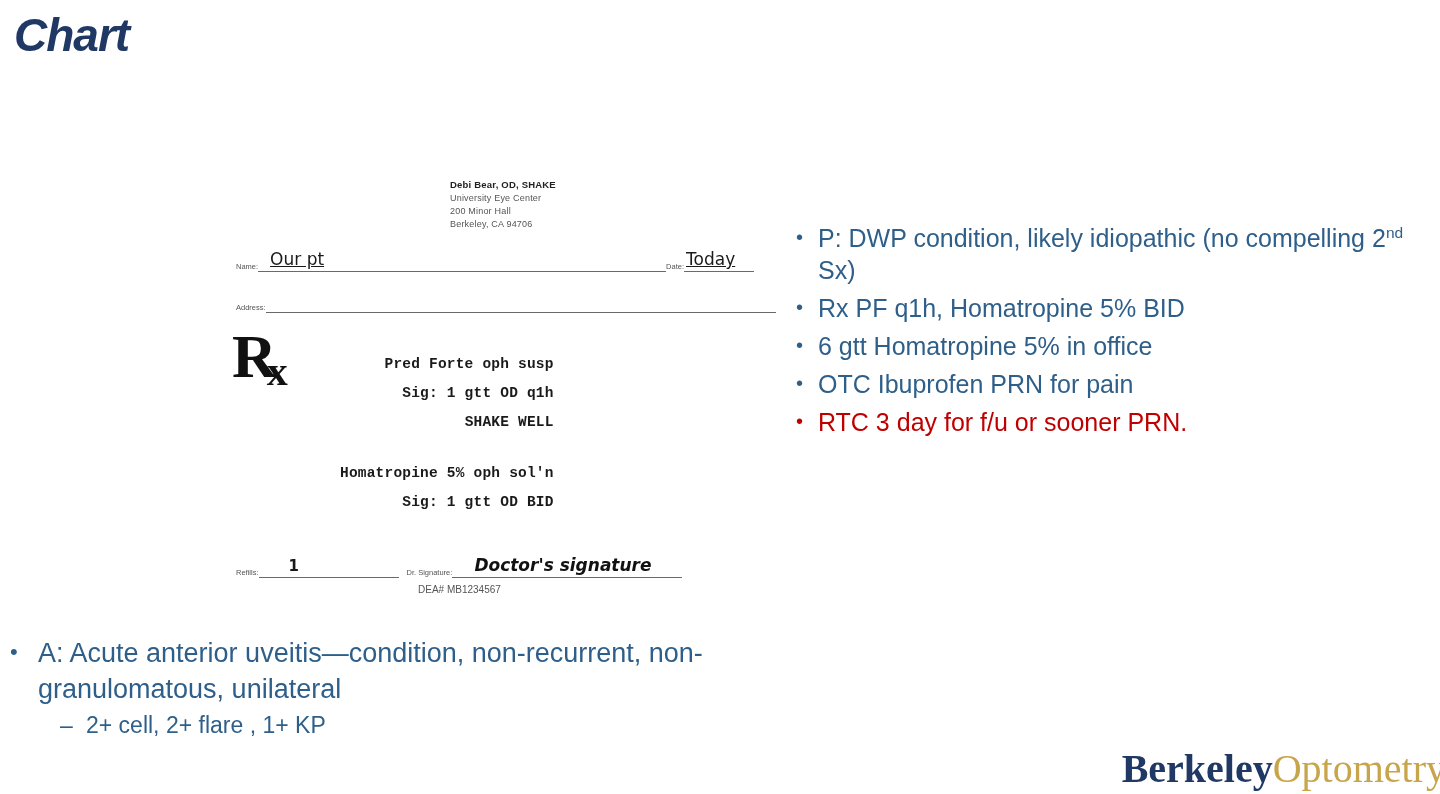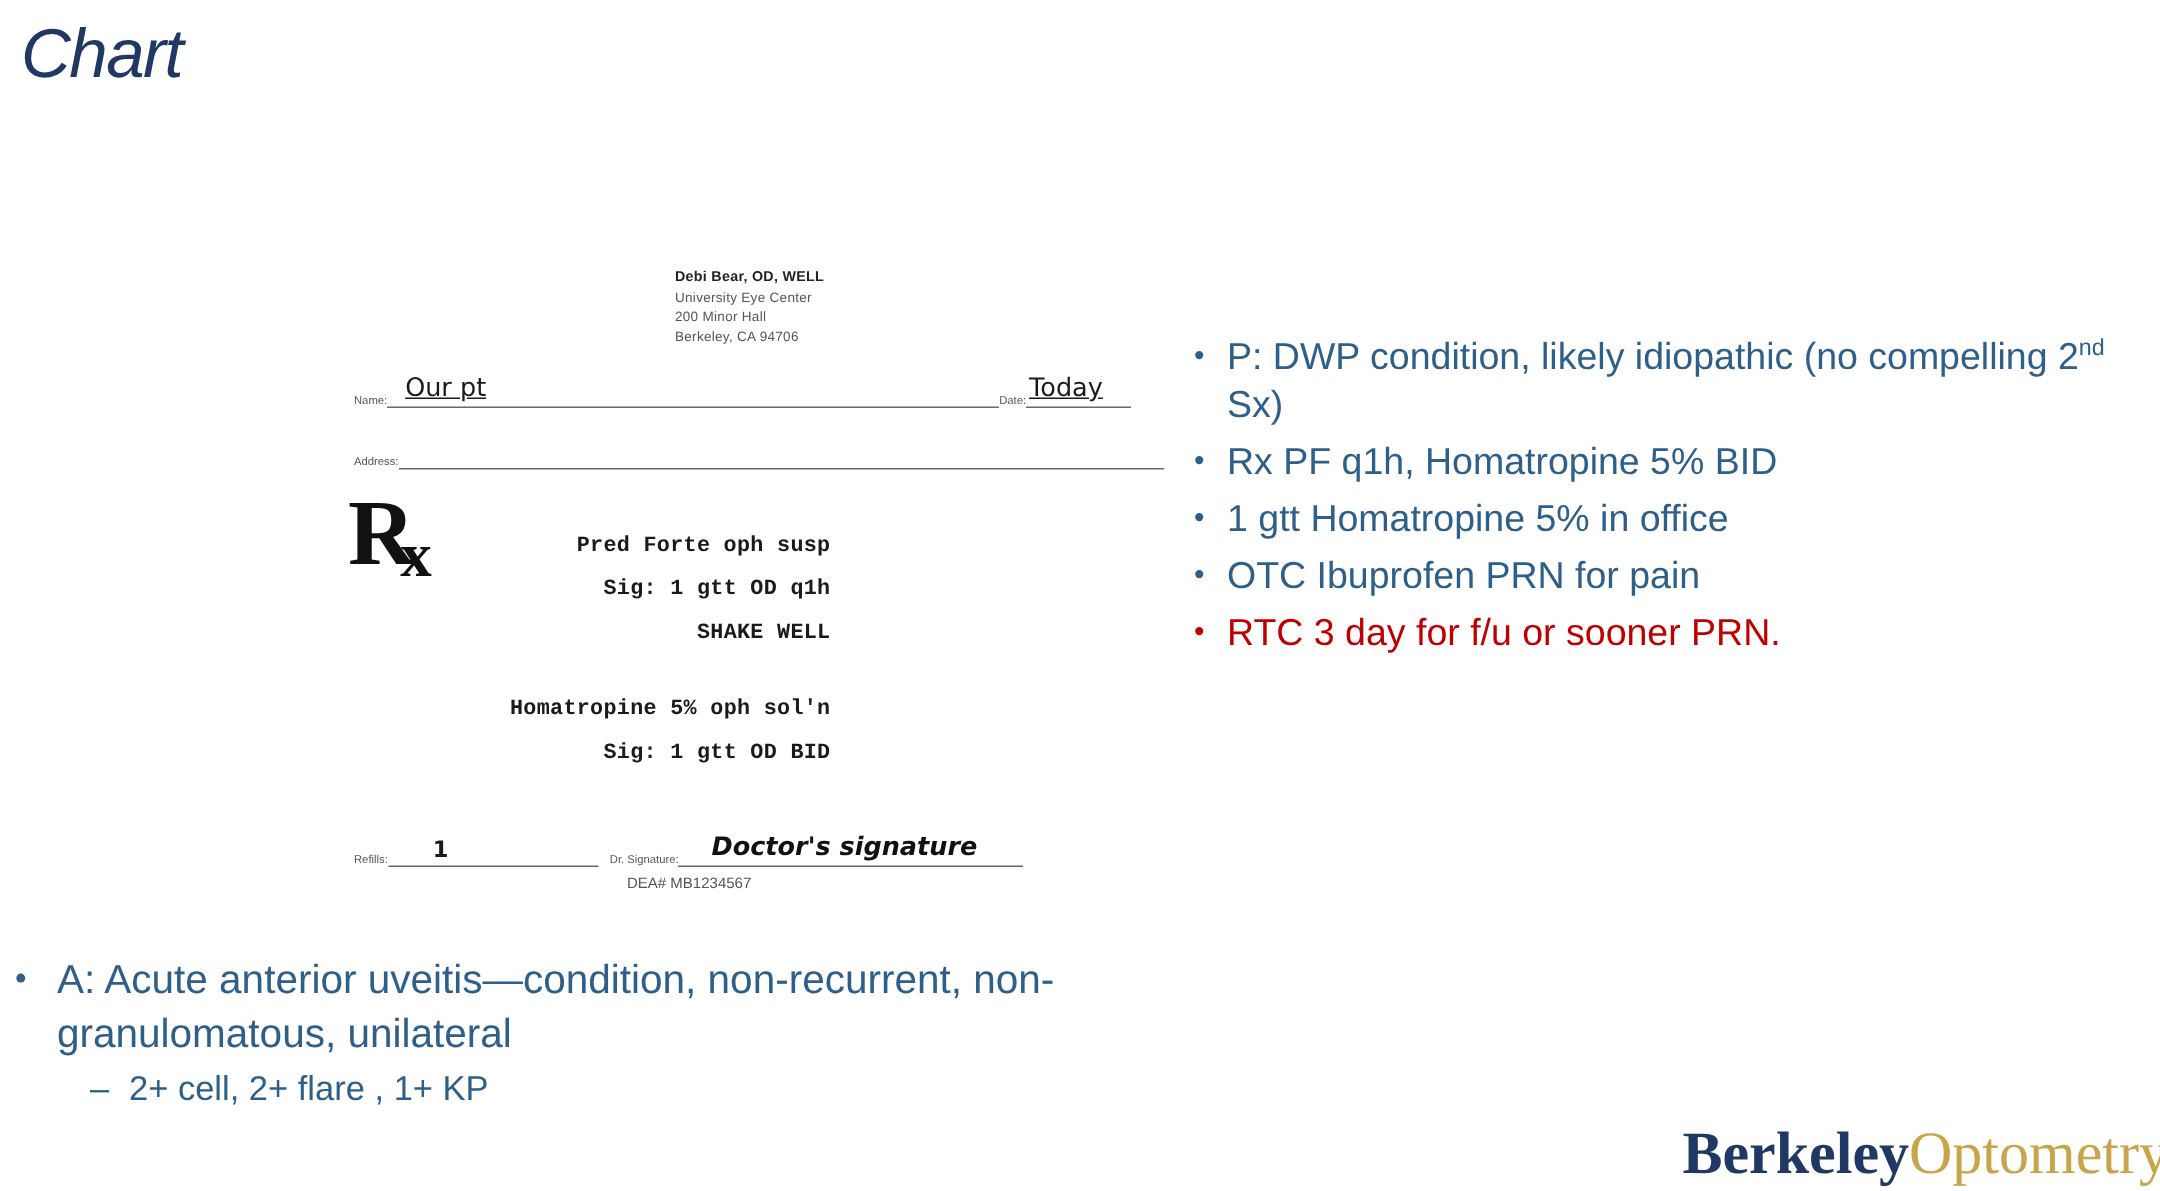--- a/index.html
+++ b/index.html
@@ -15,21 +15,21 @@
     font-family: "Liberation Sans", sans-serif;
     color: #1f3864;
   }
 
   
   .slide-title {
     position: absolute;
     left: 14px;
     top: 8px;
     font-size: 46px;
-    font-weight: normal;
+    font-weight: bold;
     font-style: italic;
     color: #1f3864;
     letter-spacing: -1px;
   }
 
   
   .rx-pad {
     position: absolute;
     left: 228px;
     top: 170px;
@@ -224,21 +224,21 @@
   .logo .optometry { color: #c8a44a; }
 </style>
 </head>
 <body>
 
 <div class="slide-title">Chart</div>
 
 <div class="rx-pad">
 
   <div class="rx-header">
-    <div class="doc-name">Debi Bear, OD, WELL</div>
+    <div class="doc-name">Debi Bear, OD, SHAKE</div>
     <div class="doc-line">University Eye Center</div>
     <div class="doc-line">200 Minor Hall</div>
     <div class="doc-line">Berkeley, CA 94706</div>
   </div>
 
   <div class="field-row row-name">
     <span class="field-label">Name:</span>
     <span class="field-line ln1">
       <span class="field-value">Our pt</span>
     </span>
@@ -289,21 +289,21 @@
     <span class="txt"><span>P: DWP condition, likely idiopathic (no compelling 2</span><sup>nd</sup><span> Sx)</span></span>
   </div>
 
   <div class="plan-item">
     <span class="dot">•</span>
     <span class="txt">Rx PF q1h, Homatropine 5% BID</span>
   </div>
 
   <div class="plan-item">
     <span class="dot">•</span>
-    <span class="txt">1 gtt Homatropine 5% in office</span>
+    <span class="txt">6 gtt Homatropine 5% in office</span>
   </div>
 
   <div class="plan-item">
     <span class="dot">•</span>
     <span class="txt">OTC Ibuprofen PRN for pain</span>
   </div>
 
   <div class="plan-item red">
     <span class="dot">•</span>
     <span class="txt">RTC 3 day for f/u or sooner PRN.</span>

